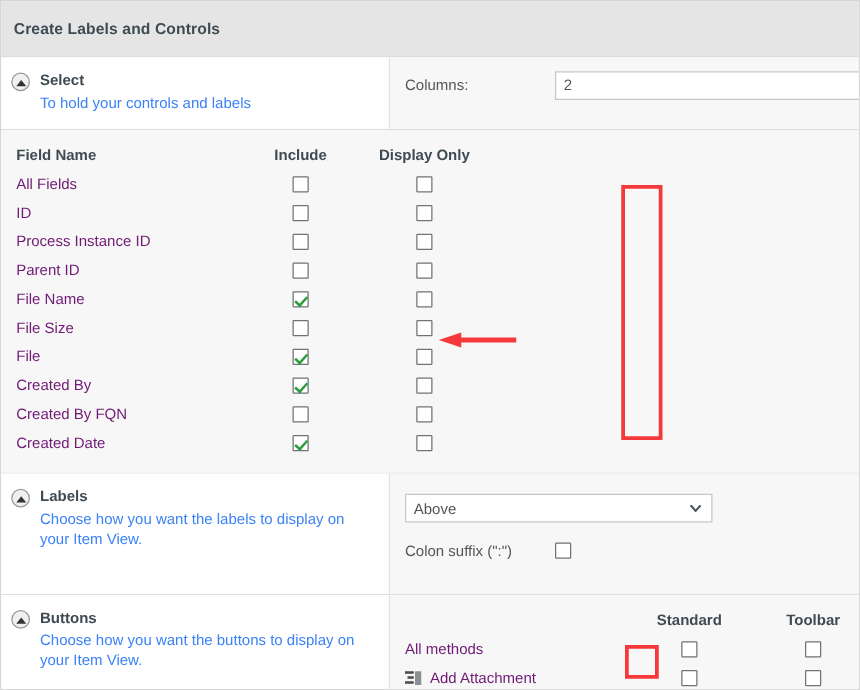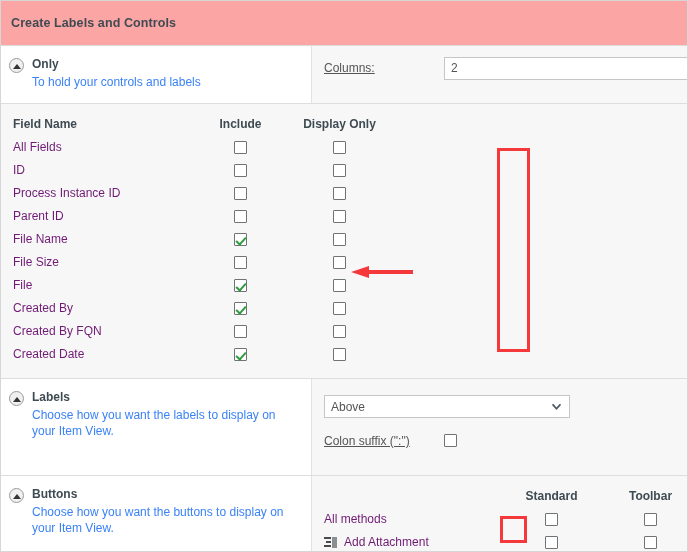--- a/index.html
+++ b/index.html
@@ -16,21 +16,21 @@
     position: relative;
     width: 688px; height: 552px;
     background: #f7f7f7;
     border: 1px solid #d6d6d6;
     overflow: hidden;
   }
 
   
   .titlebar {
     height: 45px;
-    background: #fca5a5;
+    background: #e5e5e5;
     border-bottom: 1px solid #dcdcdc;
     display: flex; align-items: center;
     padding: 0 0 0 10px;
   }
   .titlebar .title {
     font-size: 12.5px;
     font-weight: bold;
     color: #3f4b52;
     letter-spacing: .1px;
   }
@@ -99,21 +99,20 @@
     display: flex;
     align-items: center;
     height: 24px;
     margin-bottom: 10px;
   }
   .field-label {
     width: 120px;
     flex: 0 0 120px;
     font-size: 12px;
     color: #555555;
-    text-decoration: underline;
   }
   .text-input {
     width: 246px;
     height: 23px;
     border: 1px solid #c6c6c6;
     background: #ffffff;
     font-family: "Liberation Sans", sans-serif;
     font-size: 12px;
     color: #555555;
     padding: 0 6px;
@@ -230,21 +229,21 @@
 <div class="page">
 
   <div class="titlebar">
     <span class="title">Create Labels and Controls</span>
   </div>
 
   <div class="section">
     <div class="sec-left">
       <div class="toggle-icon"></div>
       <div class="sec-text">
-        <div class="sec-title">Only</div>
+        <div class="sec-title">Select</div>
         <div class="sec-desc">To hold your controls and labels</div>
       </div>
     </div>
     <div class="sec-right">
       <div class="field-row">
         <span class="field-label">Columns:</span>
         <input class="text-input" type="text" value="2" style="">
       </div>
     </div>
   </div>

